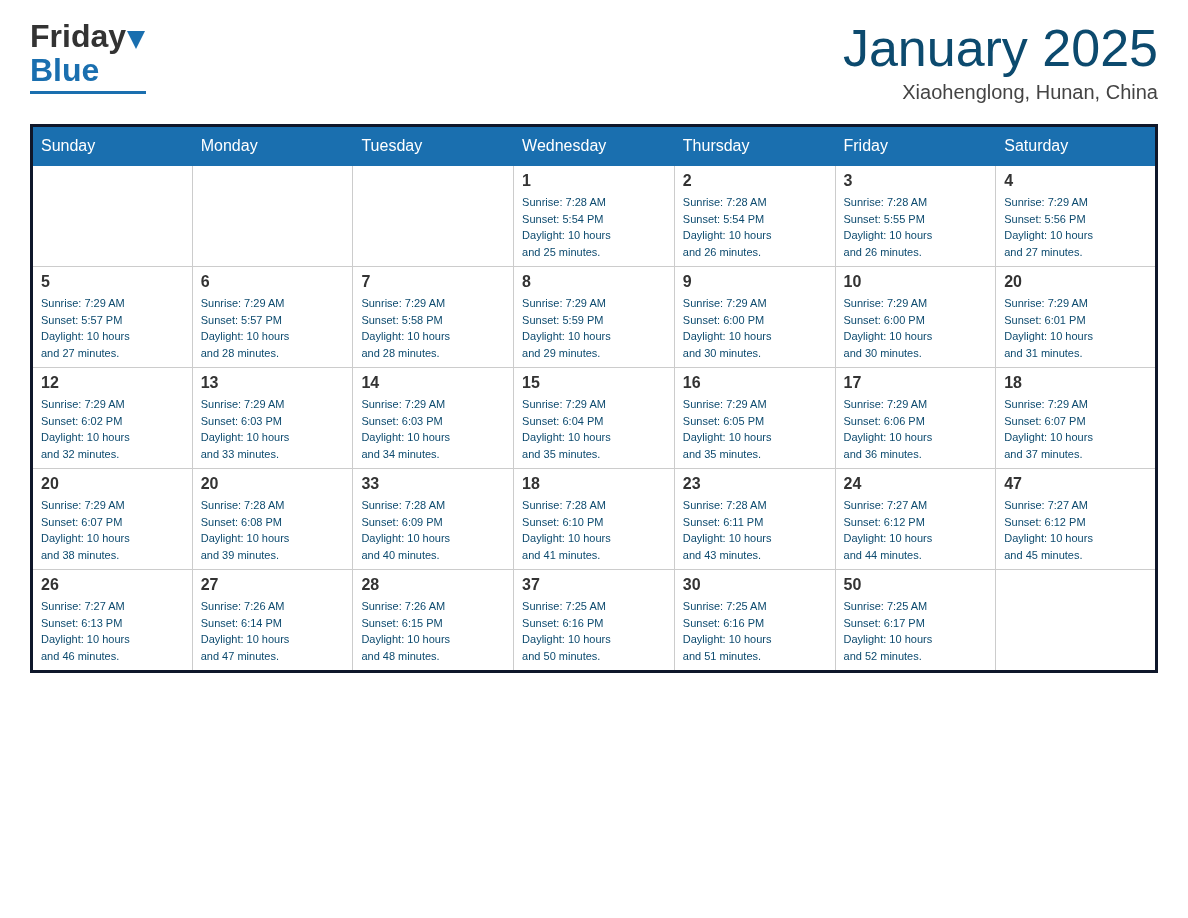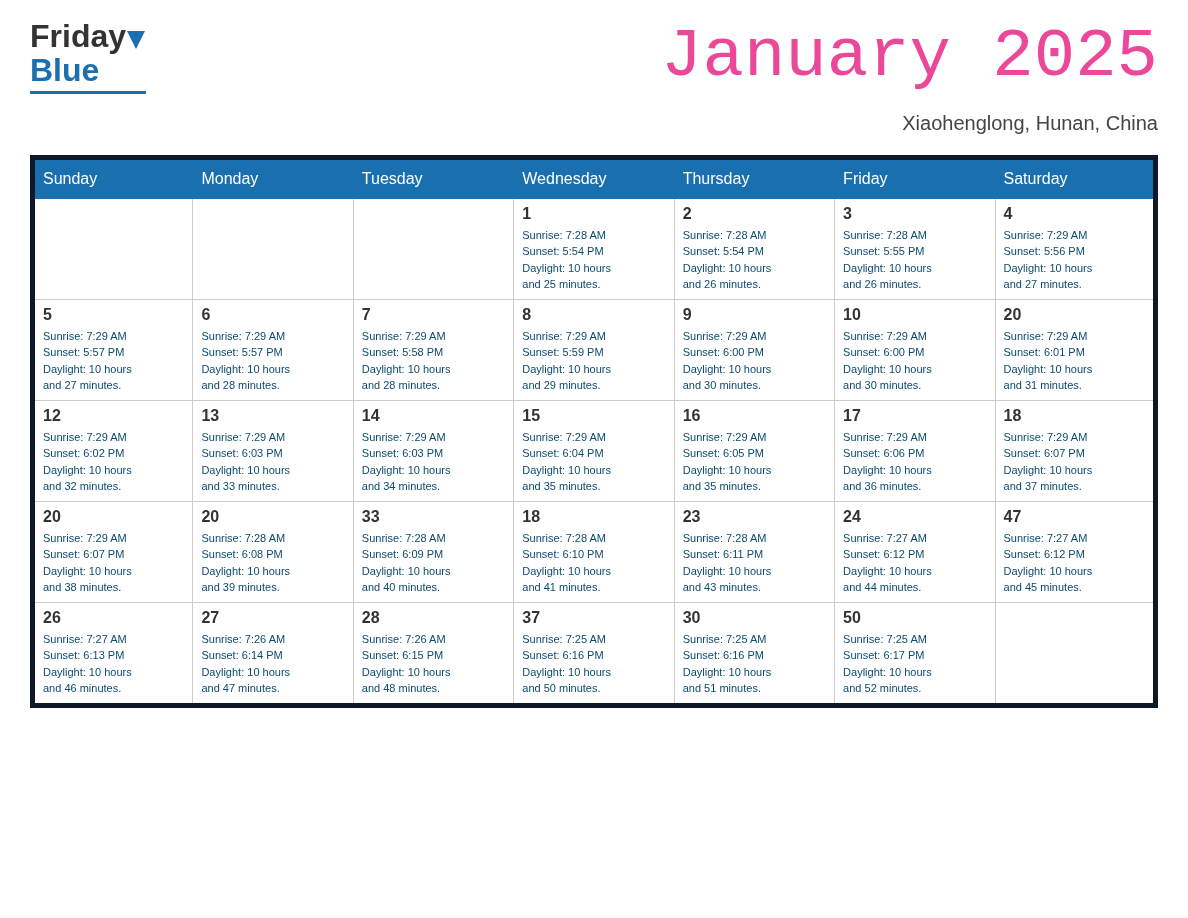--- a/index.html
+++ b/index.html
@@ -24,35 +24,34 @@
     .logo-line {
       width: 100%;
       height: 3px;
       background: #1a6faf;
       margin-top: 2px;
     }
     .title-block {
       text-align: right;
     }
     .month-title {
-      font-size: 69px;
+      font-size: 52px;
       font-weight: 300;
-      color: #ec4899;
+      color: #0c4a6e;
       line-height: 1.1;
-      font-family: Liberation Mono, monospace;
     }
     .location {
       font-size: 20px;
       color: #444;
-      margin-top: 16px;
+      margin-top: 4px;
     }
     .calendar {
       width: 100%;
       border-collapse: collapse;
-      border: 5px solid #0f172a;
+      border: 3px solid #0f172a;
     }
     .calendar th {
       background: #1a6faf;
       color: #fff;
       font-size: 16px;
       font-weight: normal;
       padding: 10px 8px;
       text-align: left;
       border: 1px solid #1a6faf;
     }

